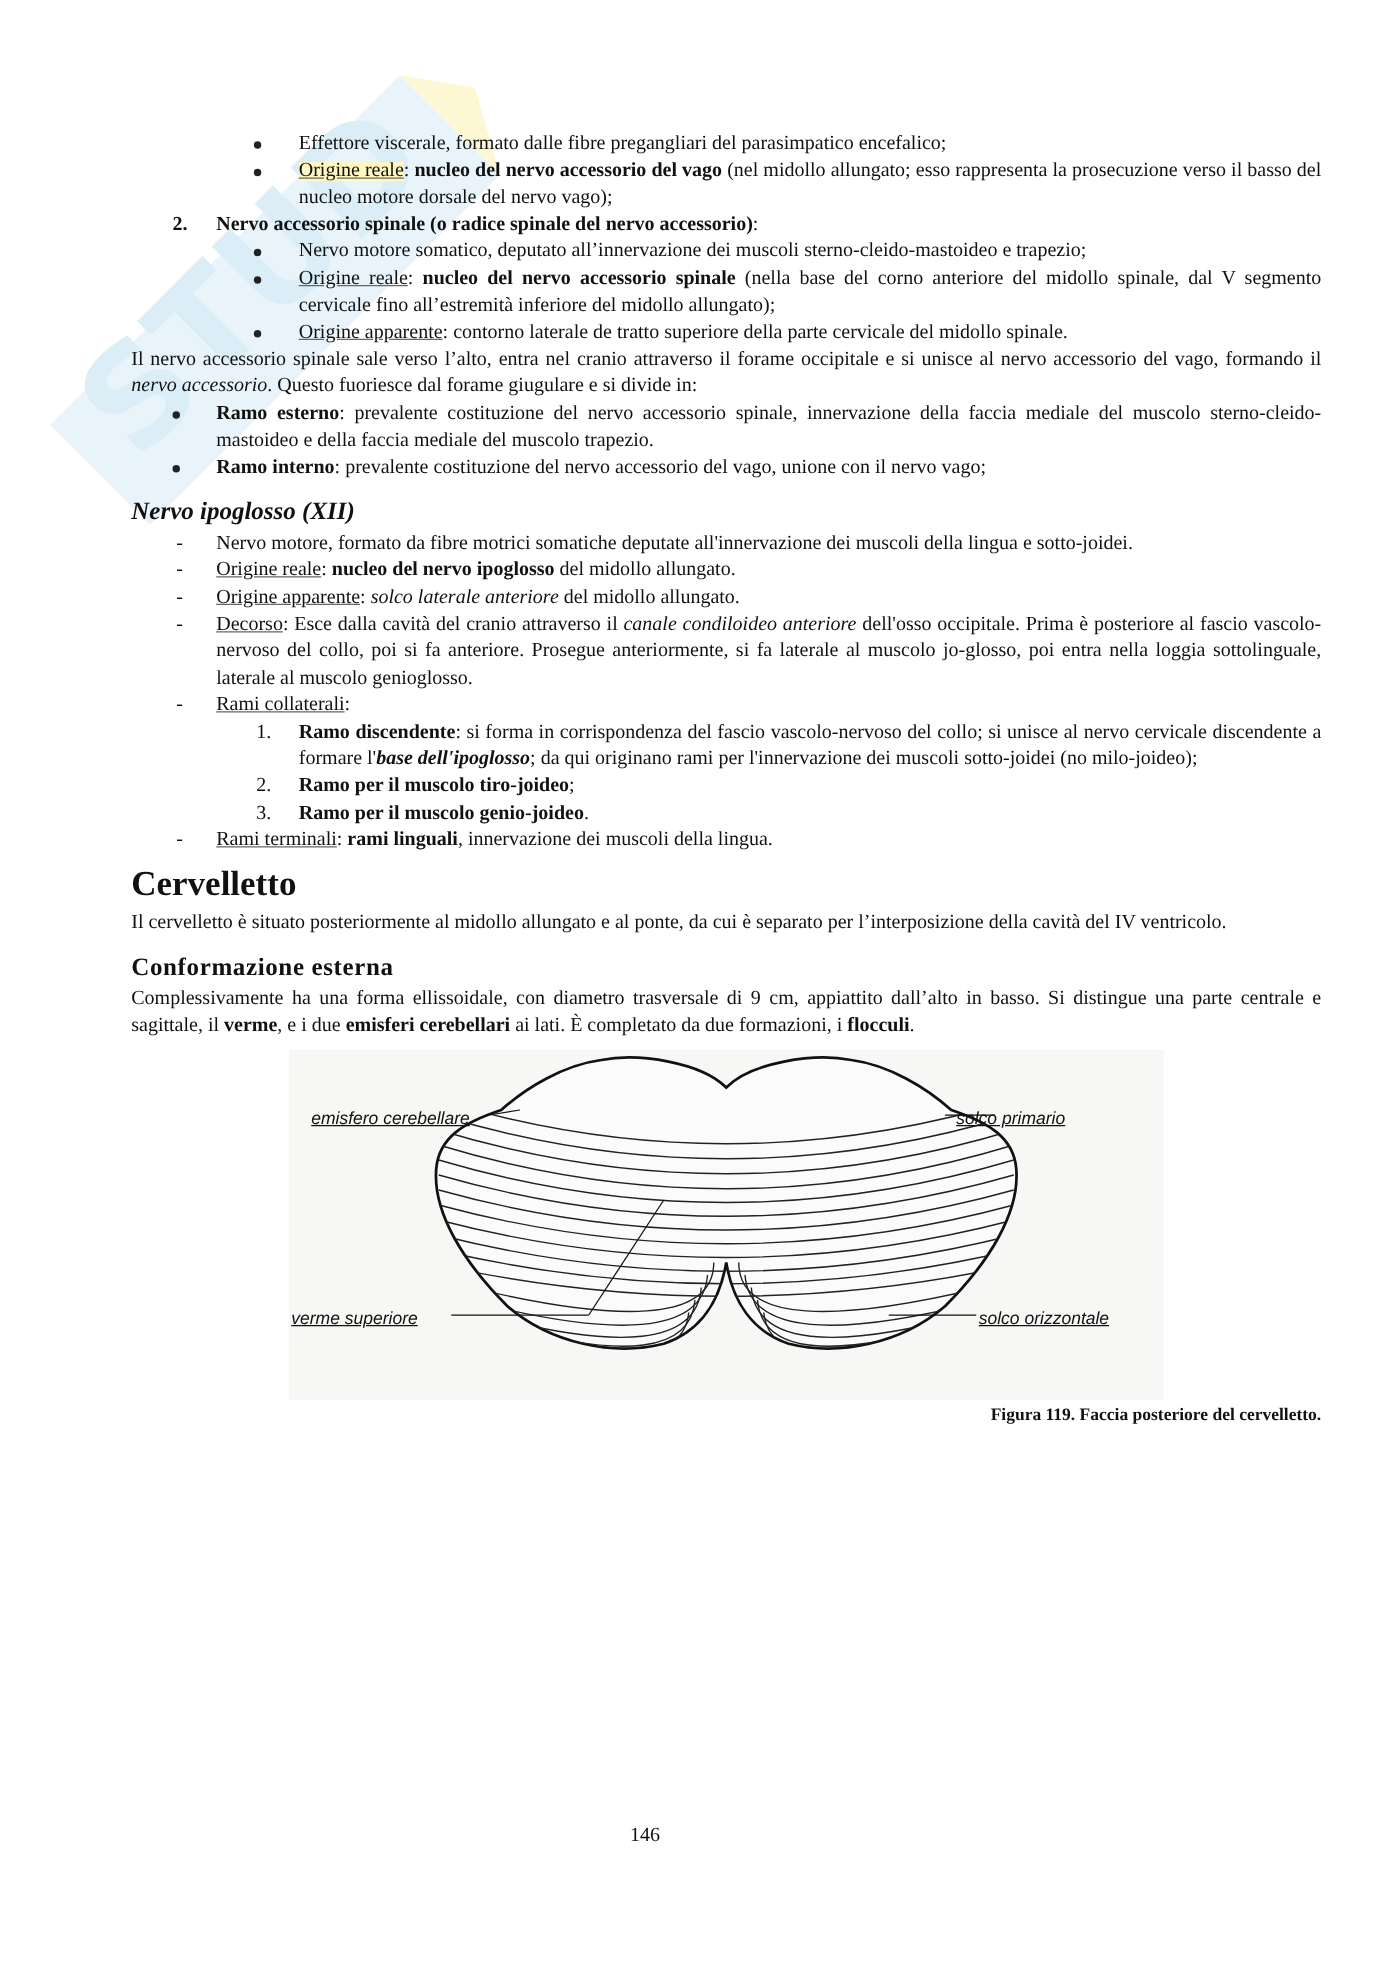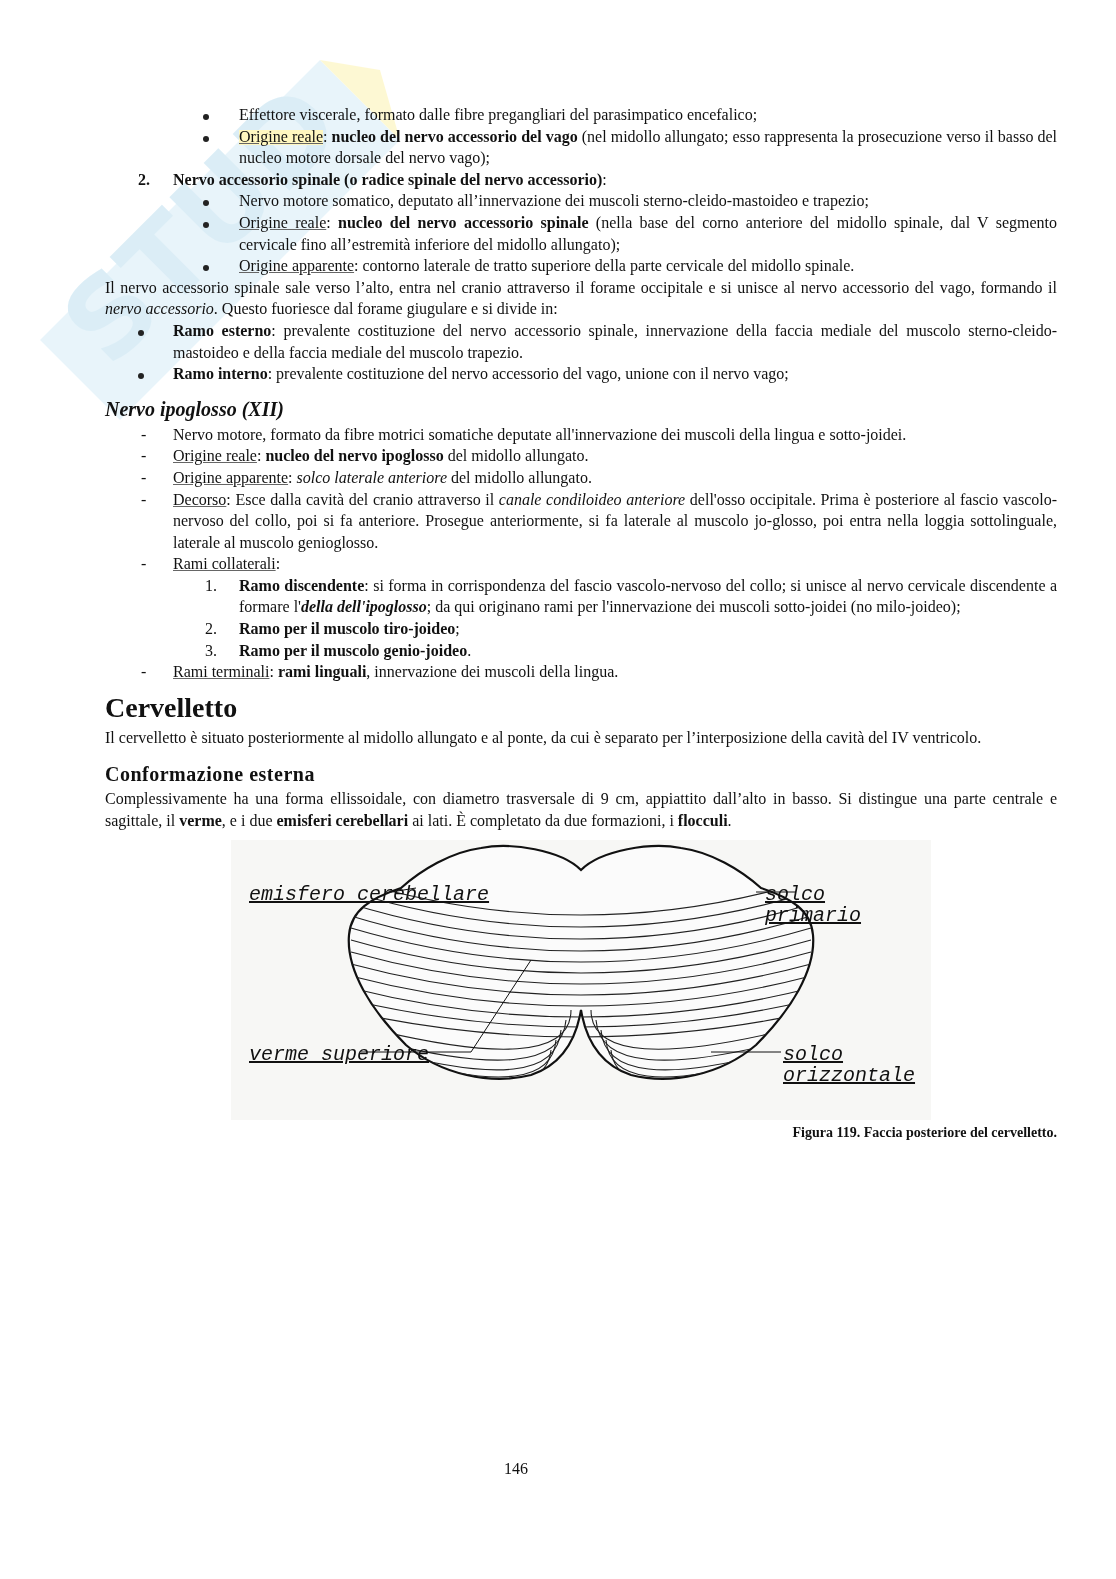--- a/index.html
+++ b/index.html
@@ -20,21 +20,21 @@
   .lvld { padding-left: 68px; text-align: justify; }
   .lvld .mk { position: absolute; left: 36px; top: 0; }
   .lvln { padding-left: 134px; text-align: justify; }
   .lvln .mk { position: absolute; left: 100px; top: 0; }
   .bullet { display: inline-block; width: 6px; height: 6px; border-radius: 50%; background: #222; margin-top: 9px; }
   p { margin: 0; text-align: justify; }
   h3.ital { font-style: italic; font-weight: bold; font-size: 20px; margin: 12px 0 3px 0; line-height: 24px; }
   h1 { font-size: 28px; font-weight: bold; margin: 8px 0 2px 0; line-height: 34px; }
   h2 { font-size: 20px; font-weight: bold; margin: 14px 0 2px 0; line-height: 24px; letter-spacing: 0.5px; }
   .figure { position: relative; margin: 8px auto 0 auto; width: 700px; height: 280px; }
-  .fig-label { position: absolute; font-style: italic; font-size: 20px; text-decoration: underline; font-family: Liberation Mono, monospace; }
+  .fig-label { position: absolute; font-style: italic; font-size: 14px; text-decoration: underline; font-family: Liberation Sans, sans-serif; }
   .caption { text-align: right; font-weight: bold; font-size: 14px; margin-top: 2px; }
   .pagenum { position: absolute; top: 1460px; left: 0; width: 1032px; text-align: center; font-size: 16px; }
 </style>
 </head>
 <body>
 
 <svg class="watermark" viewBox="0 0 420 470">
   <polygon points="20,300 300,20 380,100 100,380" fill="#d6ecf7"></polygon>
   <polygon points="300,20 380,100 360,30" fill="#fdf3b0"></polygon>
   <text x="90" y="330" transform="rotate(-45 90 330)" font-size="110" font-weight="bold" fill="#bfe0f0" font-family="DejaVu Sans, sans-serif">STUD</text>
@@ -67,21 +67,21 @@
 
   <h3 class="ital">Nervo ipoglosso (XII)</h3>
 
   <ul class="dash">
     <li class="lvld"><span class="mk">-</span><span>Nervo motore, formato da fibre motrici somatiche deputate all'innervazione dei muscoli della lingua e sotto-joidei.</span></li>
     <li class="lvld"><span class="mk">-</span><span class="u">Origine reale</span>: <b>nucleo del nervo ipoglosso</b><span> del midollo allungato.</span></li>
     <li class="lvld"><span class="mk">-</span><span class="u">Origine apparente</span>: <i>solco laterale anteriore</i><span> del midollo allungato.</span></li>
     <li class="lvld"><span class="mk">-</span><span class="u">Decorso</span><span>: Esce dalla cavità del cranio attraverso il </span><i>canale condiloideo anteriore</i><span> dell'osso occipitale. Prima è posteriore al fascio vascolo-nervoso del collo, poi si fa anteriore. Prosegue anteriormente, si fa laterale al muscolo jo-glosso, poi entra nella loggia sottolinguale, laterale al muscolo genioglosso.</span></li>
     <li class="lvld"><span class="mk">-</span><span class="u">Rami collaterali</span>:
       <ol class="num" style="margin-left:-68px;">
-        <li class="lvln"><span class="mk">1.</span><b>Ramo discendente</b><span>: si forma in corrispondenza del fascio vascolo-nervoso del collo; si unisce al nervo cervicale discendente a formare l'</span><b><i>della dell'ipoglosso</i></b><span>; da qui originano rami per l'innervazione dei muscoli sotto-joidei (no milo-joideo);</span></li>
+        <li class="lvln"><span class="mk">1.</span><b>Ramo discendente</b><span>: si forma in corrispondenza del fascio vascolo-nervoso del collo; si unisce al nervo cervicale discendente a formare l'</span><b><i>base dell'ipoglosso</i></b><span>; da qui originano rami per l'innervazione dei muscoli sotto-joidei (no milo-joideo);</span></li>
         <li class="lvln"><span class="mk">2.</span><b>Ramo per il muscolo tiro-joideo</b><span>;</span></li>
         <li class="lvln"><span class="mk">3.</span><b>Ramo per il muscolo genio-joideo</b><span>.</span></li>
       </ol>
     </li>
     <li class="lvld"><span class="mk">-</span><span class="u">Rami terminali</span>: <b>rami linguali</b><span>, innervazione dei muscoli della lingua.</span></li>
   </ul>
 
   <h1>Cervelletto</h1>
   <p>Il cervelletto è situato posteriormente al midollo allungato e al ponte, da cui è separato per l’interposizione della cavità del IV ventricolo.</p>
 
@@ -122,19 +122,19 @@
           <path d="M380,210 Q385,262 500,230"></path>
       </g>
       <line x1="160" y1="52" x2="185" y2="48" stroke="#111" stroke-width="1"></line>
       <line x1="525" y1="52" x2="565" y2="52" stroke="#111" stroke-width="1"></line>
       <line x1="130" y1="212" x2="240" y2="212" stroke="#111" stroke-width="1"></line>
       <line x1="240" y1="212" x2="300" y2="120" stroke="#111" stroke-width="1"></line>
       <line x1="480" y1="212" x2="550" y2="212" stroke="#111" stroke-width="1"></line>
     </svg>
     <span class="fig-label" style="left:18px; top:44px;">emisfero cerebellare</span>
     <span class="fig-label" style="left:534px; top:44px;">solco primario</span>
-    <span class="fig-label" style="left:18px; top:204px;">verme superiore</span>
+    <span class="fig-label" style="left:2px; top:204px;">verme superiore</span>
     <span class="fig-label" style="left:552px; top:204px;">solco orizzontale</span>
   </div>
   <div class="caption">Figura 119. Faccia posteriore del cervelletto.</div>
 </div>
 
 <div class="pagenum">146</div>
 
 </body></html>

